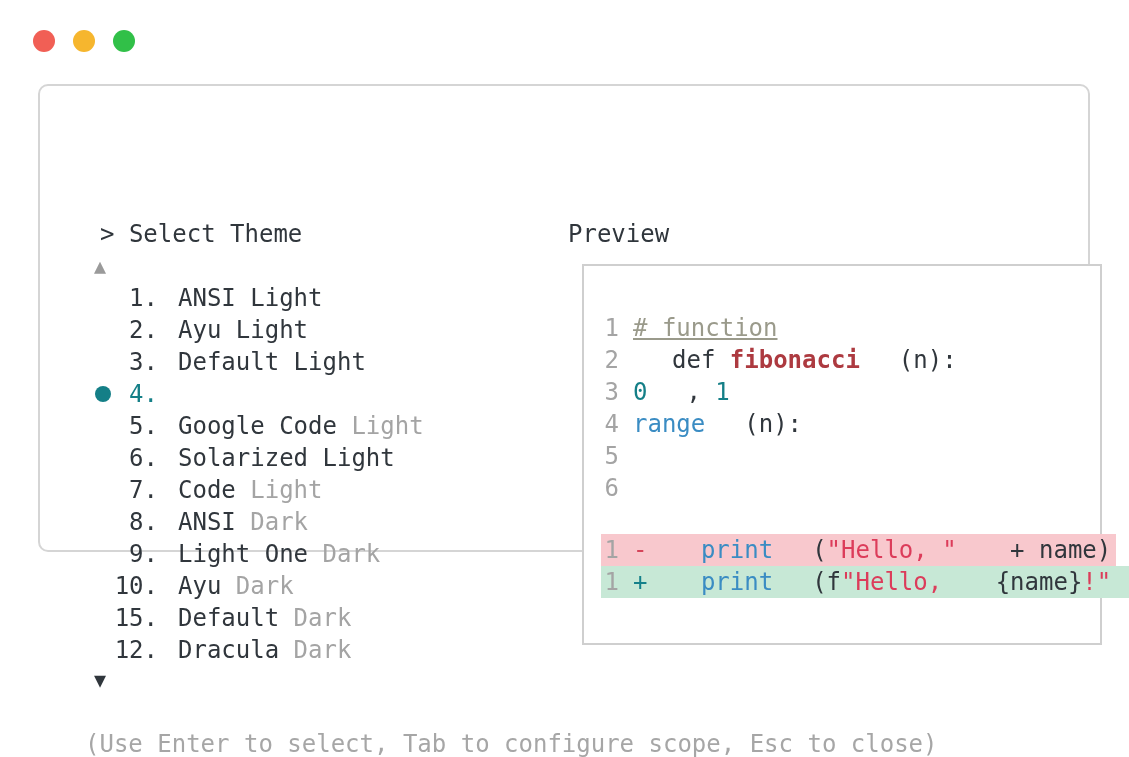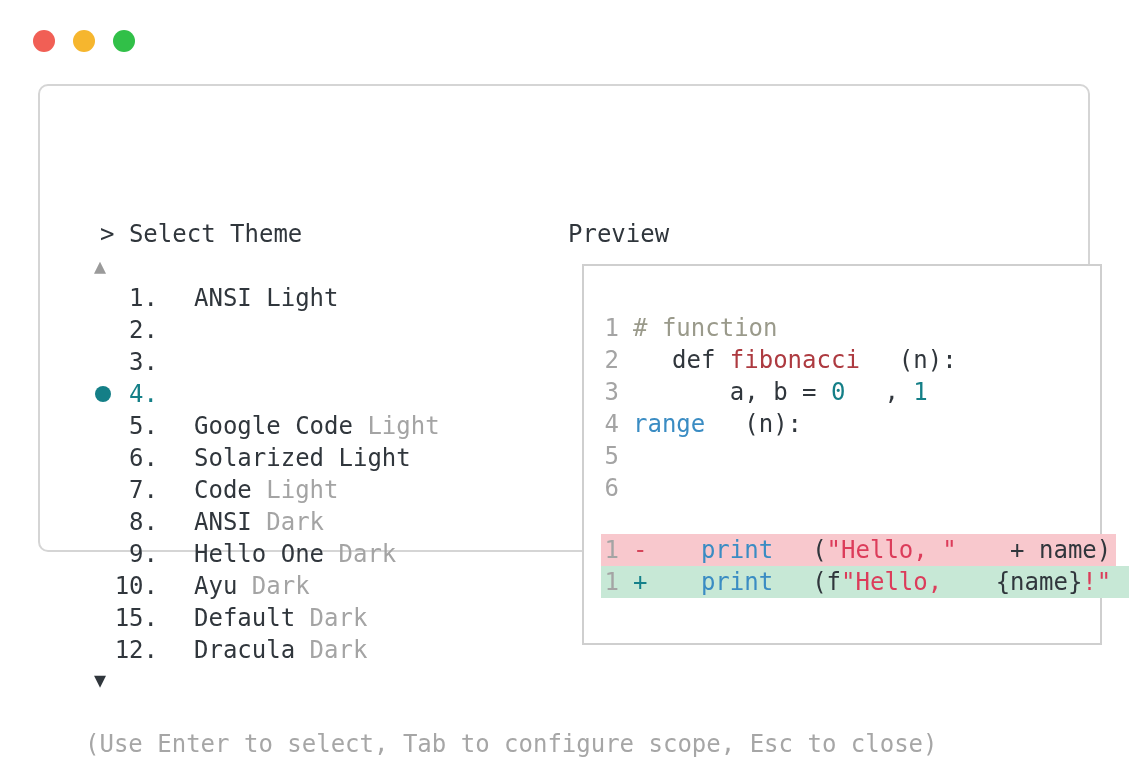--- a/index.html
+++ b/index.html
@@ -17,41 +17,41 @@
   .preview-label{left:528px;top:132px;color:var(--text);}
 
   .scroll-ind{position:absolute;font-size:20px;line-height:32px;cursor:default;}
   .scroll-up{left:54px;top:164px;color:#9a9a9a;}
   .scroll-down{left:54px;top:578px;color:var(--text);}
 
   .theme-list{position:absolute;left:60px;top:196px;margin:0;padding:0;list-style:none;
               font-size:24px;line-height:32px;}
   .theme-item{position:relative;height:32px;display:flex;white-space:pre;}
   .theme-item .num{display:inline-block;width:58px;text-align:right;}
-  .theme-item .name{margin-left:36px;}
+  .theme-item .name{margin-left:20px;}
   .theme-item .variant{color:var(--muted,#a4a4a4);}
   .theme-item.selected .num,.theme-item.selected .name{color:var(--accent,#147f87);}
   .theme-item .bullet{position:absolute;left:-5px;top:8px;width:16px;height:16px;
                       border-radius:50%;background:var(--accent,#147f87);display:none;}
   .theme-item.selected .bullet{display:block;}
 
   .preview-box{position:absolute;left:542px;top:178px;width:520px;height:381px;
                border:2px solid #cfcfcf;background:#fff;}
   .code{position:absolute;left:20px;top:46px;font-size:24px;line-height:32px;}
   .code-line{display:flex;height:32px;white-space:pre;}
   .code-line .ln{display:inline-block;width:15px;text-align:right;color:var(--muted,#a4a4a4);
                  margin-right:14px;flex:none;}
   .blank-line{height:30px;}
   .diff-line{width:fit-content;margin-left:-3px;padding-left:3px;padding-right:5px;}
   .diff-line.removed{background:var(--removed-bg,#f8c8cd);}
   .diff-line.added{background:var(--added-bg,#c7e8d6);}
 
   .tok-text{color:var(--text,#30363c);margin-left:39px;}
-  .tok-comment{color:var(--comment,#9a9a8b);}
-  .tok-fn{color:var(--fn,#ad3a40);}
+  .tok-comment{color:var(--comment,#9a9a8b);text-decoration:underline;}
+  .tok-fn{color:var(--fn,#ad3a40);font-weight:bold;}
   .tok-string{color:var(--string,#dc3c5a);}
   .tok-builtin{color:var(--builtin,#3a8cc3);}
   .tok-num{color:var(--accent,#147f87);}
   .tok-minus{color:var(--minus,#d5455a);}
   .tok-plus{color:var(--plus,#14808a);}
 
   .footer-hint{left:45px;top:642px;color:var(--muted2,#a6a6a6);}
 </style>
 </head>
 <body>
@@ -63,40 +63,40 @@
   </div>
 
 <div class="dialog">
   <div class="row-text dialog-title">&gt; Select Theme</div>
   <div class="row-text preview-label">Preview</div>
 
   <div class="scroll-ind scroll-up">▲</div>
 
   <ul class="theme-list">
       <li class="theme-item"><span class="num">1.</span><span class="name">ANSI Light</span></li>
-      <li class="theme-item"><span class="num">2.</span></li>
-      <li class="theme-item"><span class="num">3.</span></li>
+      <li class="theme-item"><span class="num">2.</span><span class="name">Ayu Light</span></li>
+      <li class="theme-item"><span class="num">3.</span><span class="name">Default Light</span></li>
       <li class="theme-item selected"><span class="bullet"></span><span class="num">4.</span></li>
       <li class="theme-item"><span class="num">5.</span><span class="name">Google Code </span><span class="variant">Light</span></li>
       <li class="theme-item"><span class="num">6.</span><span class="name">Solarized Light</span></li>
       <li class="theme-item"><span class="num">7.</span><span class="name">Code </span><span class="variant">Light</span></li>
       <li class="theme-item"><span class="num">8.</span><span class="name">ANSI </span><span class="variant">Dark</span></li>
-      <li class="theme-item"><span class="num">9.</span><span class="name">Hello One </span><span class="variant">Dark</span></li>
+      <li class="theme-item"><span class="num">9.</span><span class="name">Light One </span><span class="variant">Dark</span></li>
       <li class="theme-item"><span class="num">10.</span><span class="name">Ayu </span><span class="variant">Dark</span></li>
       <li class="theme-item"><span class="num">15.</span><span class="name">Default </span><span class="variant">Dark</span></li>
       <li class="theme-item"><span class="num">12.</span><span class="name">Dracula </span><span class="variant">Dark</span></li>
     </ul>
 
   <div class="scroll-ind scroll-down">▼</div>
 
   <div class="preview-box">
     <div class="code">
         <div class="code-line"><span class="ln">1</span><span class="tok-comment"># function</span></div>
         <div class="code-line"><span class="ln">2</span><span class="tok-text">def </span><span class="tok-fn">fibonacci</span><span class="tok-text">(n):</span></div>
-        <div class="code-line"><span class="ln">3</span><span class="tok-text">    a, b = </span><span class="tok-num">0</span><span class="tok-text">, </span><span class="tok-num">1</span></div>
+        <div class="code-line"><span class="ln">3</span><span class="tok-num">0</span><span class="tok-text">, </span><span class="tok-num">1</span></div>
         <div class="code-line"><span class="ln">4</span><span class="tok-builtin">range</span><span class="tok-text">(n):</span></div>
         <div class="code-line"><span class="ln">5</span></div>
         <div class="code-line"><span class="ln">6</span></div>
         <div class="blank-line"></div>
         <div class="code-line diff-line removed"><span class="ln">1</span><span class="tok-minus">-</span><span class="tok-text"> </span><span class="tok-builtin">print</span><span class="tok-text">(</span><span class="tok-string">"Hello, "</span><span class="tok-text"> + name)</span></div>
         <div class="code-line diff-line added"><span class="ln">1</span><span class="tok-plus">+</span><span class="tok-text"> </span><span class="tok-builtin">print</span><span class="tok-text">(f</span><span class="tok-string">"Hello, </span><span class="tok-text">{name}</span><span class="tok-string">!"</span><span class="tok-text">)</span></div>
       </div>
   </div>
 
   <div class="row-text footer-hint">(Use Enter to select, Tab to configure scope, Esc to close)</div>

